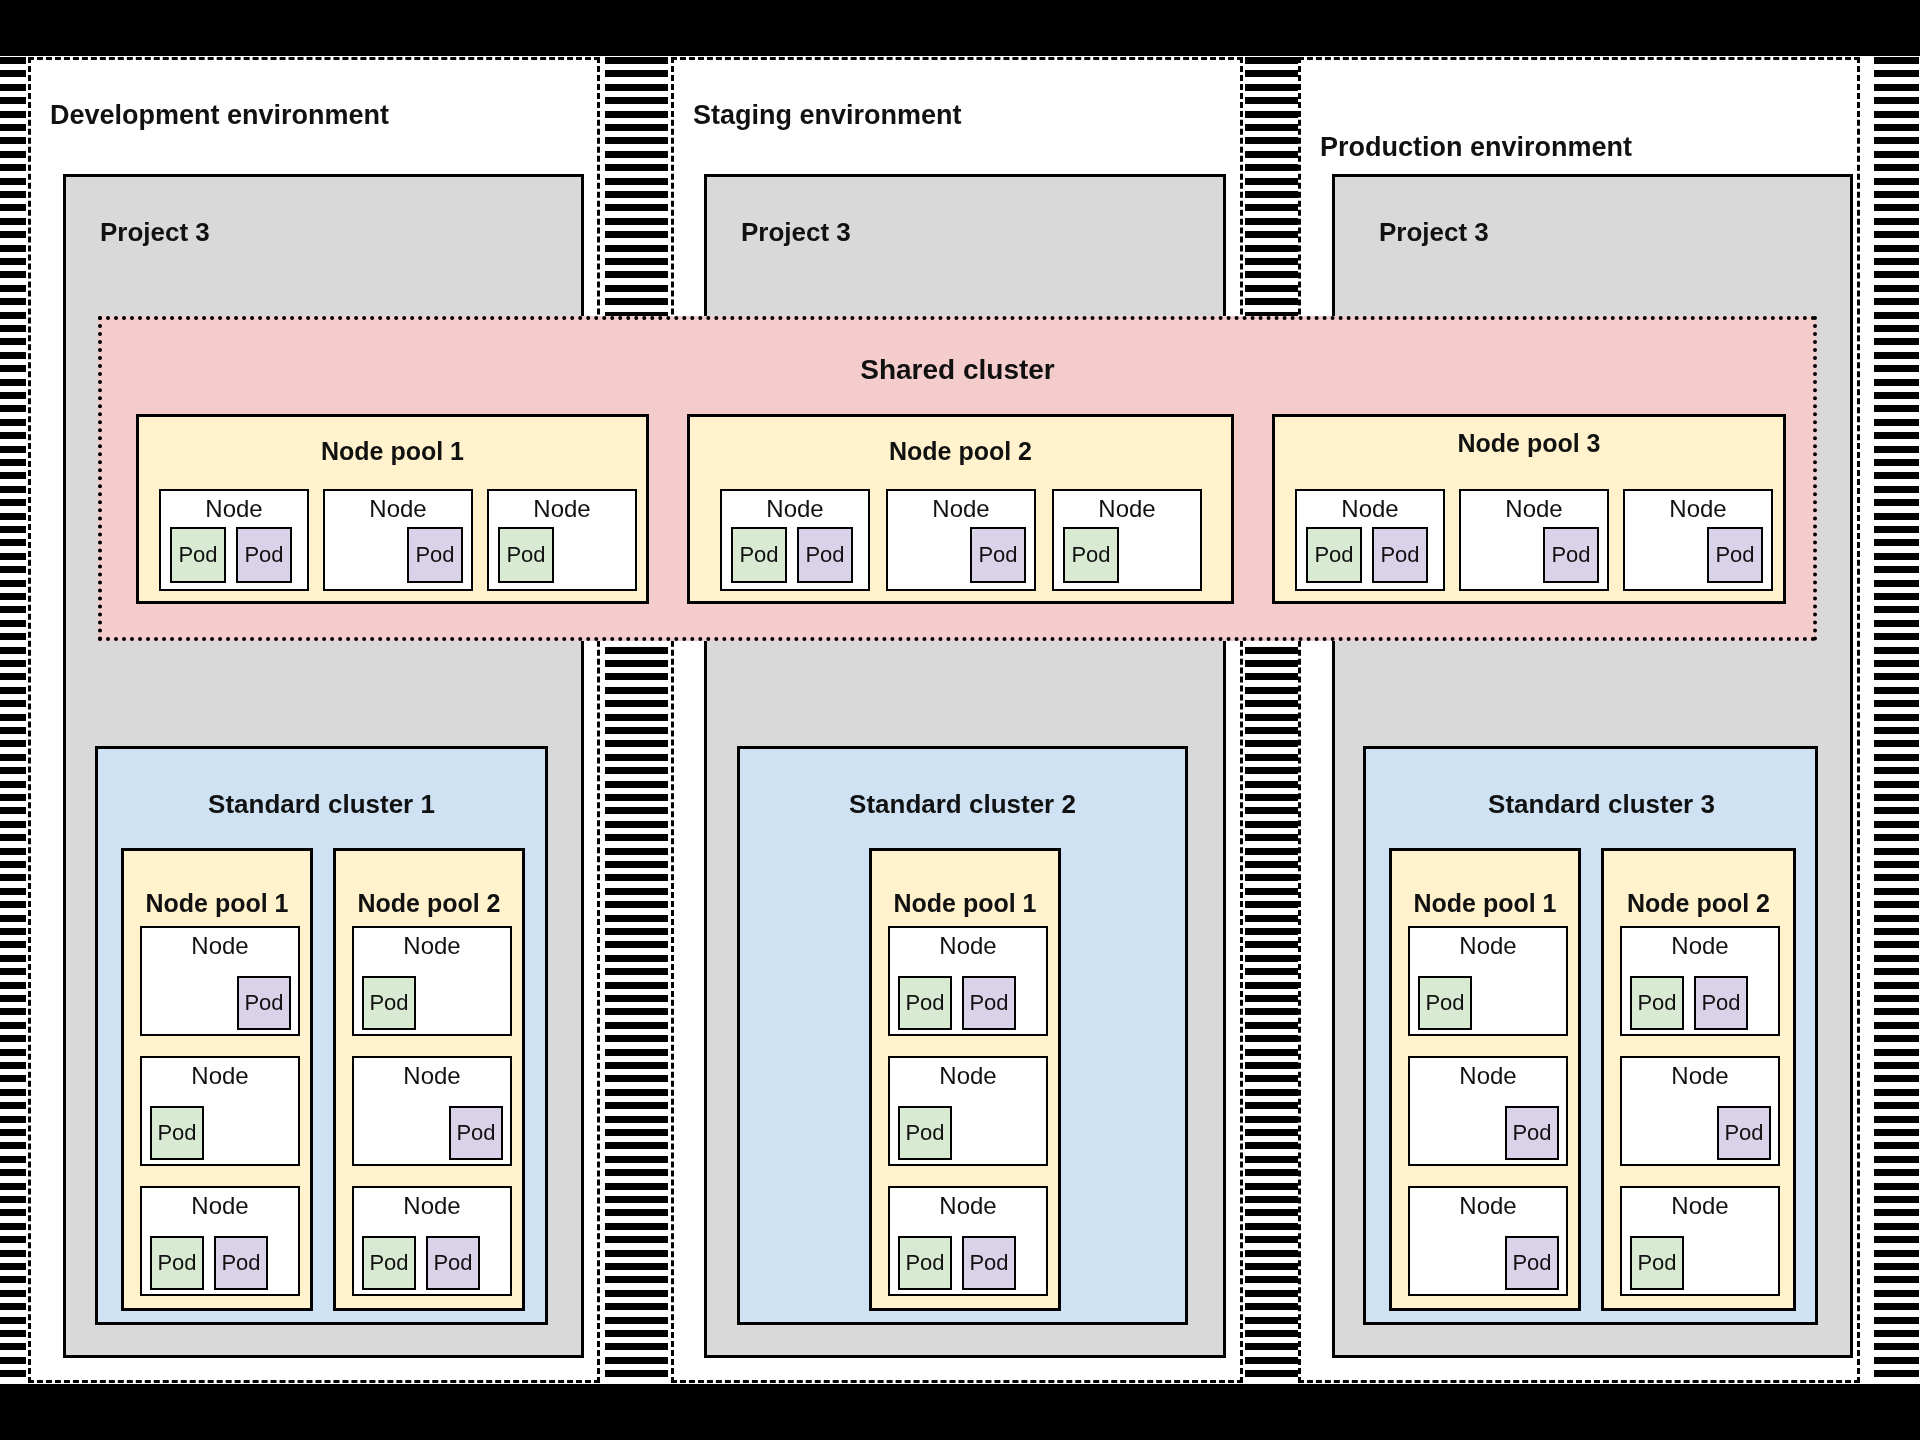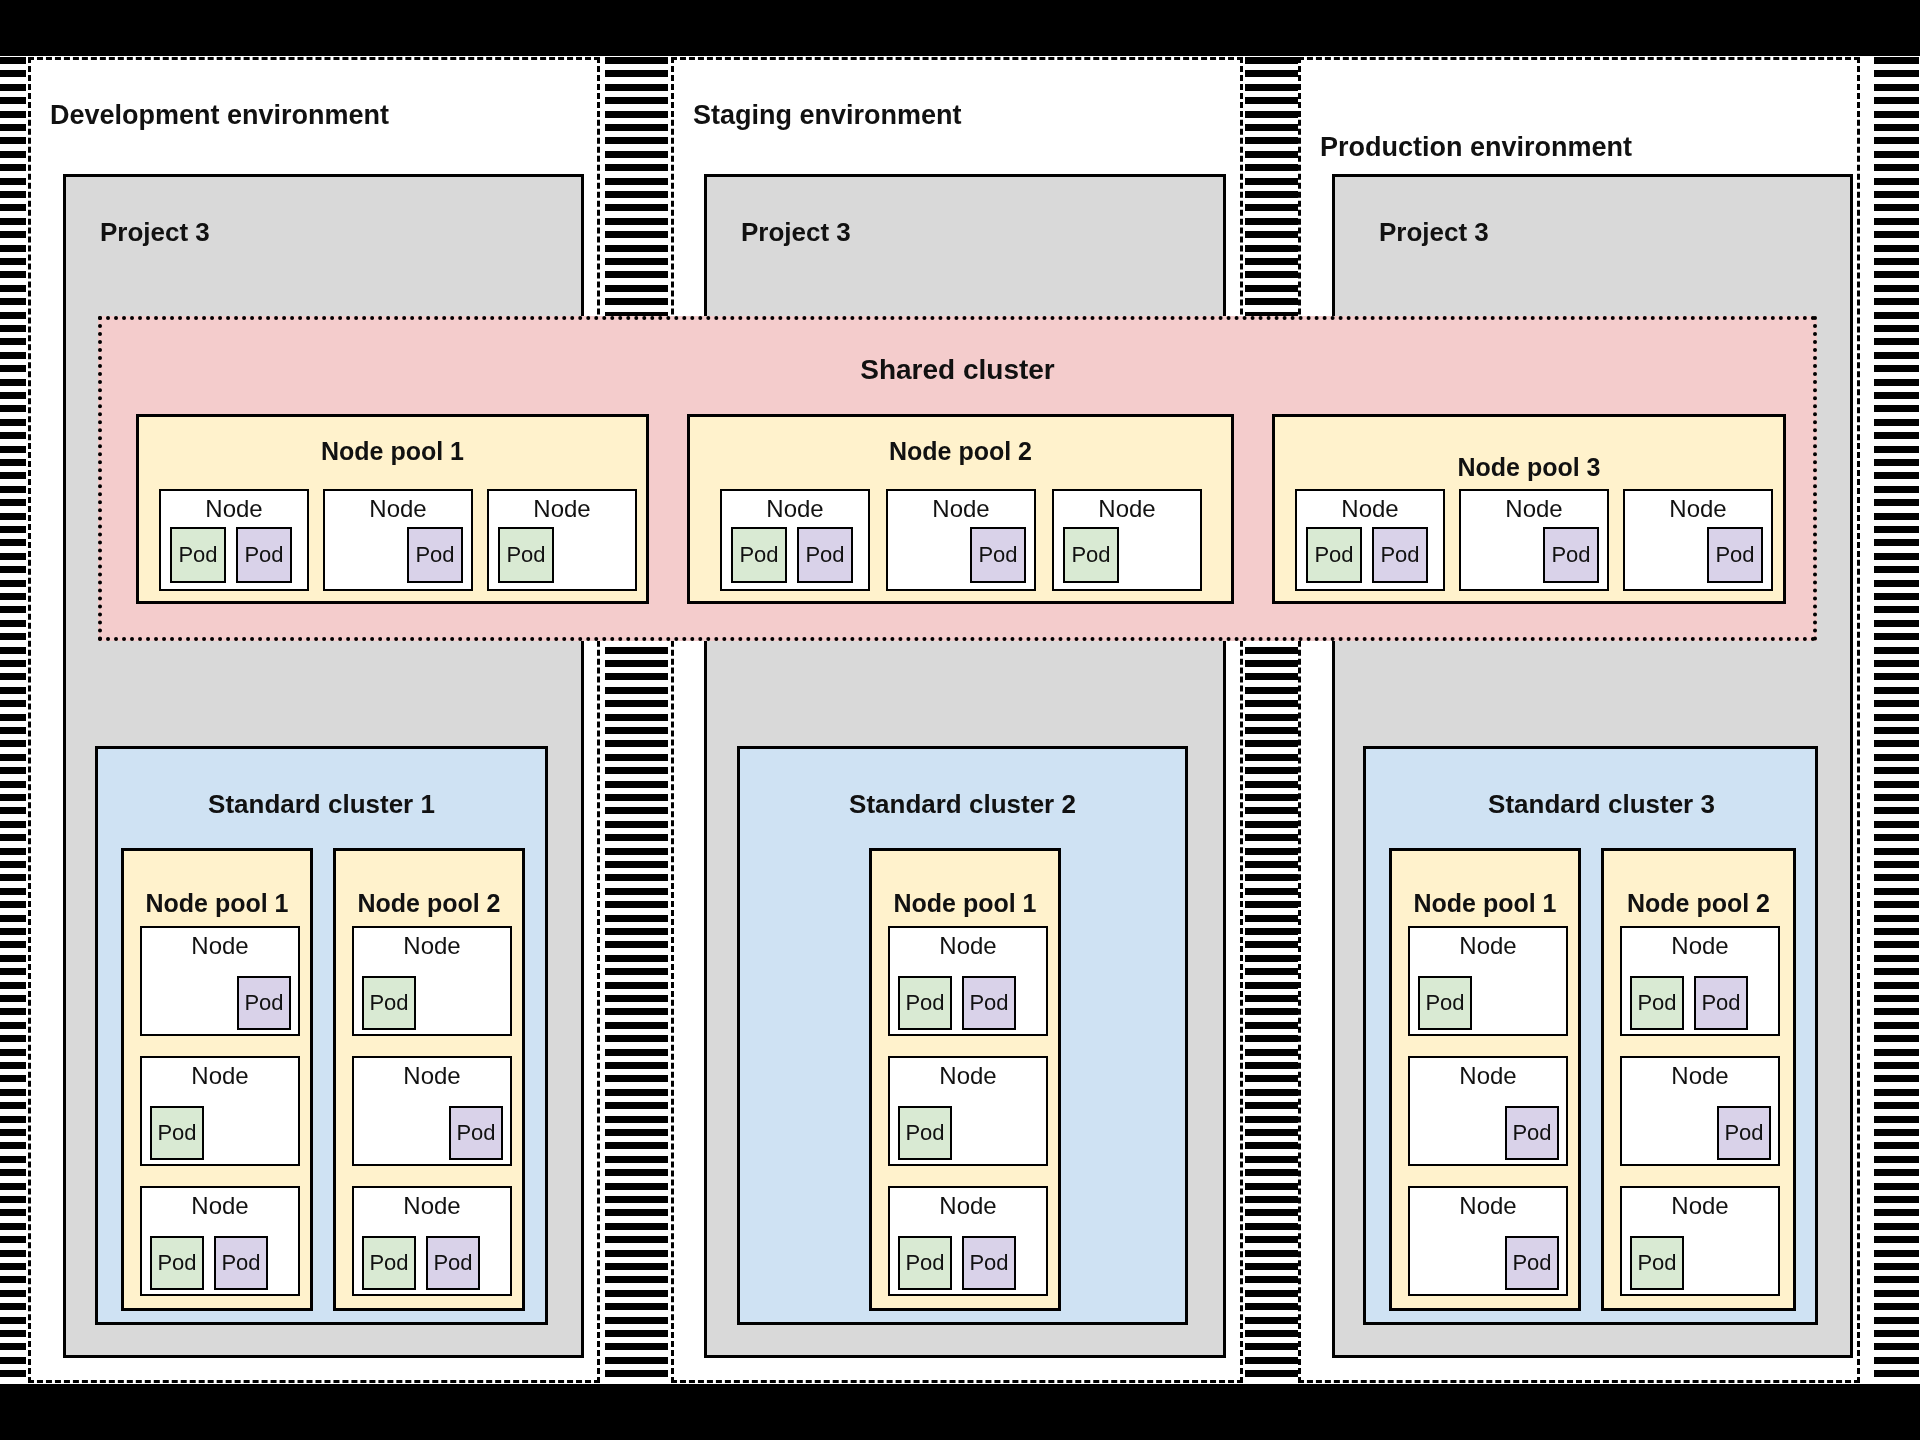--- a/index.html
+++ b/index.html
@@ -96,21 +96,21 @@
             </div>
           </div>
           <div class="abs node" style="left: 362px; top: 72px; width: 150px; height: 102px;">
             <div class="abs node-label" style="left: 0px; top: 4px;">Node</div>
             <div class="abs pod" style="left: 9px; top: 36px; width: 56px; height: 56px; background: rgb(217, 234, 211);">
               <div class="abs pod-label" style="position: static;">Pod</div>
             </div>
           </div>
         </div>
         <div class="abs pool" style="left: 1170px; top: 94px; width: 514px; height: 190px; background: rgb(255, 242, 204);">
-          <div class="abs pool-title" style="left: 0px; top: 36px;">Node pool 3</div>
+          <div class="abs pool-title" style="left: 0px; top: 12px;">Node pool 3</div>
           <div class="abs node" style="left: 20px; top: 72px; width: 150px; height: 102px;">
             <div class="abs node-label" style="left: 0px; top: 4px;">Node</div>
             <div class="abs pod" style="left: 9px; top: 36px; width: 56px; height: 56px; background: rgb(217, 234, 211);">
               <div class="abs pod-label" style="position: static;">Pod</div>
             </div>
             <div class="abs pod" style="left: 75px; top: 36px; width: 56px; height: 56px; background: rgb(217, 210, 233);">
               <div class="abs pod-label" style="position: static;">Pod</div>
             </div>
           </div>
           <div class="abs node" style="left: 184px; top: 72px; width: 150px; height: 102px;">

